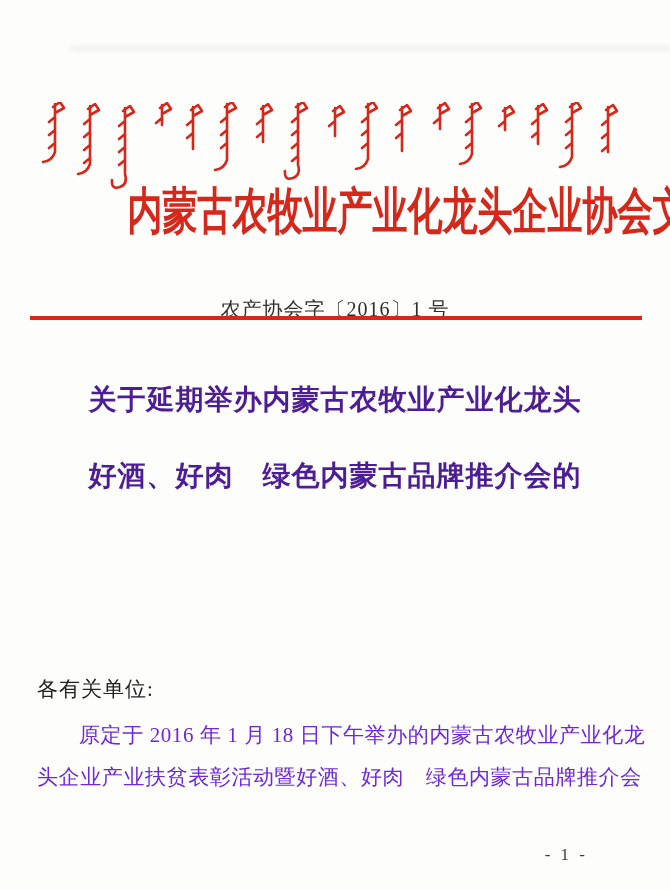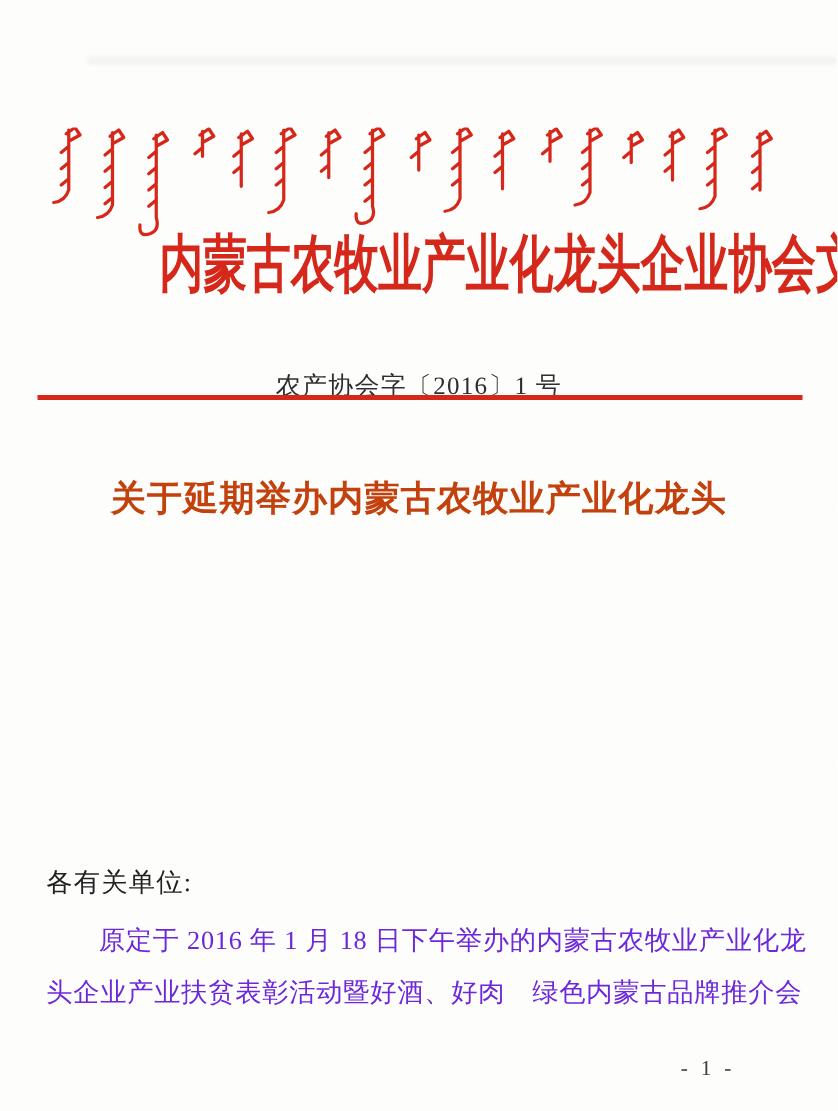--- a/index.html
+++ b/index.html
@@ -44,28 +44,28 @@
   }
   .red-line{
     position:absolute;top:316px;left:30px;right:28px;height:4px;
     background:var(--red,#d5281b);
   }
   .title-block{
     position:absolute;top:384px;left:20px;right:20px;
     text-align:center;
   }
   .title-line{
-    font-size:28px;font-weight:700;color:#c2410c;
+    font-size:28px;font-weight:700;color:#4c1d95;
     line-height:32px;
     margin:0 0 44px 0;
     letter-spacing:1px;
     white-space:nowrap;
   }
   .body-block{
-    position:absolute;top:674px;left:37px;right:34px;margin-top:17px;
+    position:absolute;top:674px;left:37px;right:34px;
   }
   .salutation{
     font-size:21px;line-height:30px;color:#222;
     letter-spacing:1px;
   }
   .para-line{
     font-size:21px;line-height:42px;color:#6d28d9;
     letter-spacing:0.6px;
     white-space:nowrap;
   }
@@ -110,20 +110,21 @@
   <h1 class="red-title">
     <span>内蒙古农牧业产业化龙头企业协会文件</span>
   </h1>
 
   <div class="doc-number">农产协会字〔2016〕1 号</div>
 
   <div class="red-line"></div>
 
   <div class="title-block">
     <div class="title-line">关于延期举办内蒙古农牧业产业化龙头</div>
+    <div class="title-line">好酒、好肉　绿色内蒙古品牌推介会的</div>
   </div>
 
   <div class="body-block">
     <div class="salutation">各有关单位:</div>
     <div class="para-line first">原定于 2016 年 1 月 18 日下午举办的内蒙古农牧业产业化龙</div>
     <div class="para-line">头企业产业扶贫表彰活动暨好酒、好肉　绿色内蒙古品牌推介会</div>
   </div>
 
   <div class="page-number">- 1 -</div>
 

